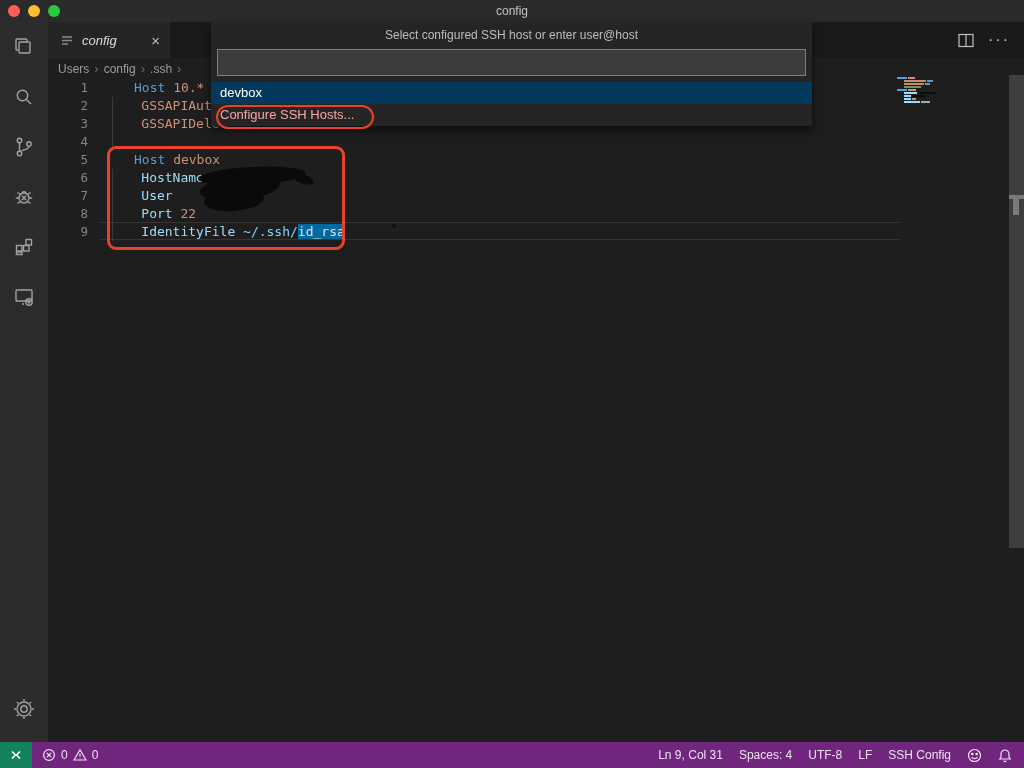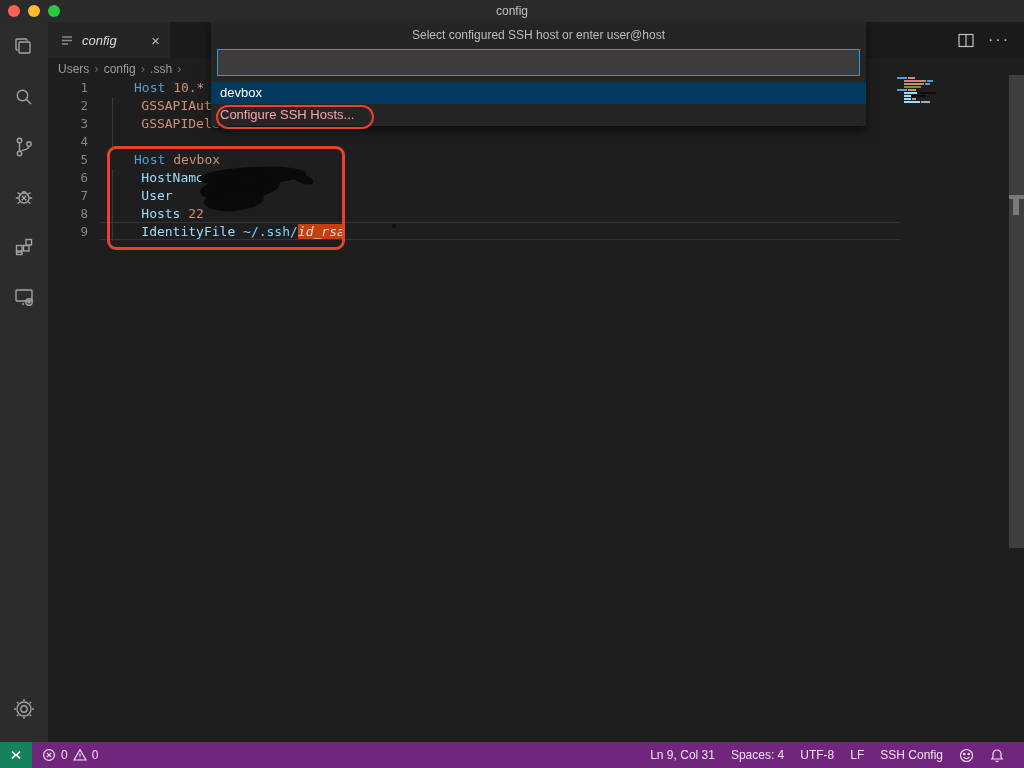--- a/index.html
+++ b/index.html
@@ -37,39 +37,39 @@
                 align-items:center; padding-left:10px; gap:5px; font-size:12px; color:#9d9d9d; }
   .bc-sep { color:#6e6e6e; font-size:13px; }
 
   .code { position:absolute; left:0; top:57px; width:976px; }
   .code-line { display:flex; height:18px; line-height:18px;
                font-family:"DejaVu Sans Mono", monospace; font-size:13px; white-space:pre; }
   .ln { width:40px; text-align:right; color:#858585; font-size:12.5px; }
   .ltext { padding-left:22px; }
   .kw { color:#569cd6;padding-left:24px; } .prop { color:#9cdcfe; } .str { color:#ce9178; }
   .cmt { color:#6a9955; } .plain { color:#7dd3fc; }
-  .hl { color:#e2e2e2; background:#c2410c;font-style:italic; }
+  .hl { color:#e2e2e2; background:#0369a1; }
 
   .cur-line { position:absolute; left:52px; top:200px; width:800px; height:18px;
               border-top:1px solid #343434; border-bottom:1px solid #343434; }
   .indent-guide { position:absolute; width:1px; background:#3a3a3a; left:64px; }
   .ig1 { top:75px; height:54px; } .ig2 { top:147px; height:72px; }
 
   
   .minimap { position:absolute; left:849px; top:55px; width:100px; height:50px; }
   .mm-row { position:absolute; height:2px; display:flex; gap:1px; }
   .mm-seg { height:2px; }
 
   
   .scrollbar { position:absolute; left:961px; top:53px; width:15px; height:473px; background:#3e3e3e; cursor:pointer; }
   .ovr-h { position:absolute; left:961px; top:173px; width:15px; height:4px; background:#7a7a7a; }
   .ovr-v { position:absolute; left:965px; top:177px; width:6px; height:16px; background:#7a7a7a; }
 
   
-  .quickpick { position:absolute; left:211px; top:22px; width:655px; z-index:40;
+  .quickpick { position:absolute; left:211px; top:22px; width:601px; z-index:40;
                background:#252526; box-shadow:0 5px 9px rgba(0,0,0,.55); }
   .qp-header { height:26px; display:flex; align-items:center; justify-content:center;
                color:#bdbdbd; font-size:12px; background:#252526; }
   .qp-input-wrap { padding:1px 6px 6px 6px; }
   .qp-input { width:100%; height:27px; background:#3c3c3c; border:1px solid #3794d1;
               color:#cccccc; font-size:13px; padding:0 6px; outline:none;
               font-family:"Liberation Sans", sans-serif; }
   .qp-list { padding-bottom:0; }
   .qp-item { height:22px; line-height:22px; padding-left:9px; font-size:13px; color:#fca5a5; cursor:pointer; }
   .qp-item.selected { background:#04395e; color:#ffffff; }
@@ -83,21 +83,21 @@
              background:#111; z-index:61; }
 
   
   .statusbar { position:absolute; left:0; top:742px; width:1024px; height:26px; background:#70267c;
                display:flex; align-items:center; color:#efe3f3; font-size:12px; }
   .sb-remote { width:32px; height:26px; background:#16825d; display:flex; align-items:center;
                justify-content:center; cursor:pointer; }
   .sb-remote svg { stroke:#ffffff; fill:none; stroke-width:1.6; }
   .sb-group { display:flex; align-items:center; gap:5px; margin-left:10px; cursor:pointer; }
   .sb-group svg, .sb-right svg { stroke:#efe3f3; fill:none; stroke-width:1.2; }
-  .sb-right { margin-left:auto; display:flex; align-items:center; gap:16px; padding-right:20px; }
+  .sb-right { margin-left:auto; display:flex; align-items:center; gap:16px; padding-right:12px; }
   .sb-item { cursor:pointer; }
 </style>
 </head>
 <body>
 
 <div class="app">
 
   <div class="titlebar">
     <div class="traffic">
       <div class="light red"></div>
@@ -193,21 +193,21 @@
     <div class="indent-guide ig2"></div>
 
     <div class="code">
         <div class="code-line"><span class="ln">1</span><span class="ltext"><span class="kw">Host</span><span class="str"> 10.*</span></span></div>
         <div class="code-line"><span class="ln">2</span><span class="ltext"><span class="str">    GSSAPIAuth</span></span></div>
         <div class="code-line"><span class="ln">3</span><span class="ltext"><span class="str">    GSSAPIDele</span></span></div>
         <div class="code-line"><span class="ln">4</span></div>
         <div class="code-line"><span class="ln">5</span><span class="ltext"><span class="kw">Host</span><span class="str"> devbox</span></span></div>
         <div class="code-line"><span class="ln">6</span><span class="ltext"><span class="prop">    HostName </span></span></div>
         <div class="code-line"><span class="ln">7</span><span class="ltext"><span class="prop">    User </span></span></div>
-        <div class="code-line"><span class="ln">8</span><span class="ltext"><span class="prop">    Hosts </span><span class="str">22</span></span></div>
+        <div class="code-line"><span class="ln">8</span><span class="ltext"><span class="prop">    Port </span><span class="str">22</span></span></div>
         <div class="code-line"><span class="ln">9</span><span class="ltext"><span class="prop">    IdentityFile </span><span class="plain">~/.ssh/</span><span class="hl">id_rsa</span></span></div>
       </div>
 
     <div class="minimap">
         <div class="mm-row" style="top: 0px; left: 0px;">
           <div class="mm-seg" style="width: 10px; background: rgb(86, 156, 214);"></div>
           <div class="mm-seg" style="width: 7px; background: rgb(206, 145, 120);"></div>
         </div>
         <div class="mm-row" style="top: 3px; left: 7px;">
           <div class="mm-seg" style="width: 22px; background: rgb(201, 138, 109);"></div>

